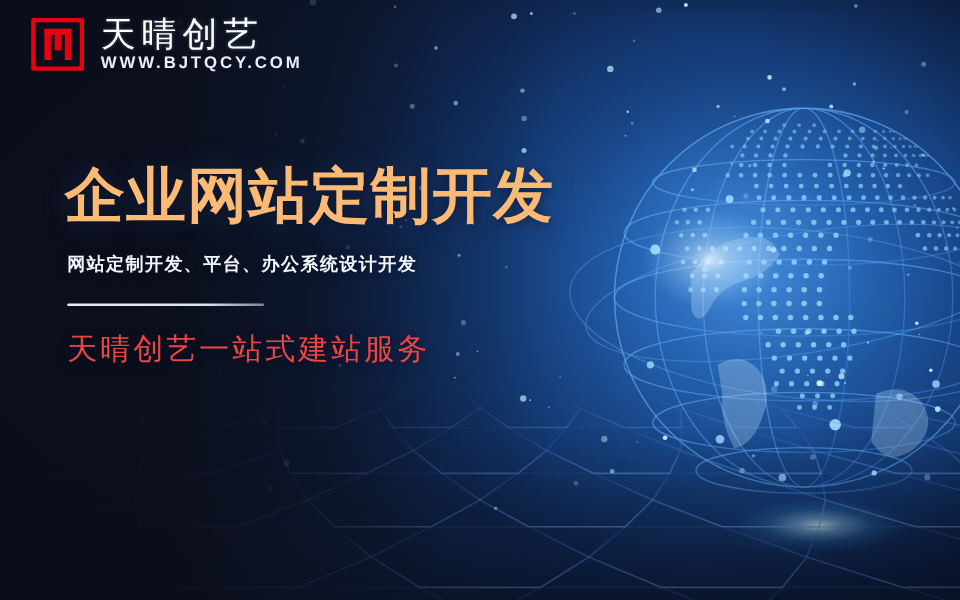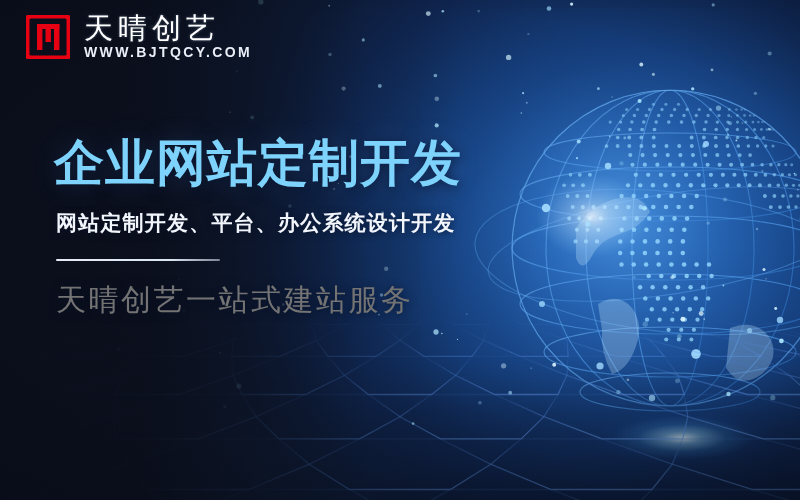--- a/index.html
+++ b/index.html
@@ -74,38 +74,38 @@
   .logo-url{
     font-size:14px;line-height:1;color:#e9eef7;letter-spacing:2.4px;
     font-weight:700;white-space:nowrap;
     font-family:"Liberation Sans",sans-serif;
   }
   
   .copy{position:absolute;left:54px;top:136px;width:520px;}
   .headline{
     font-family:"DejaVu Serif","Liberation Serif",serif;
     font-size:50px;line-height:1.08;font-weight:700;
-    color:#7dd3fc;letter-spacing:1px;margin:0;white-space:nowrap;
+    color:#fdba74;letter-spacing:1px;margin:0;white-space:nowrap;
     text-shadow:0 2px 12px rgba(6,16,40,0.85),0 0 26px rgba(120,170,255,0.22);
   }
   .subline{
     font-family:"DejaVu Sans","Liberation Sans",sans-serif;
-    font-size:21px;line-height:1.1;font-weight:700;
+    font-size:15px;line-height:1.1;font-weight:700;
     color:#f2f6fc;letter-spacing:1.2px;margin:22px 0 0 2px;white-space:nowrap;
     text-shadow:0 1px 7px rgba(6,16,40,0.8);
   }
   .rule{
     width:164px;height:2px;margin:24px 0 0 2px;
     background:linear-gradient(90deg,#e6ecf6 0%,#dbe4f2 70%,rgba(219,228,242,0.55) 100%);
     border-radius:1px;
   }
   .tagline{
     font-family:"DejaVu Sans","Liberation Sans",sans-serif;
-    font-size:30px;line-height:1.1;font-weight:400;
-    color:#737373;letter-spacing:2.5px;margin:22px 0 0 2px;white-space:nowrap;
+    font-size:25px;line-height:1.1;font-weight:400;
+    color:#ef4444;letter-spacing:2.5px;margin:22px 0 0 2px;white-space:nowrap;
     text-shadow:0 1px 8px rgba(6,16,40,0.8);
   }
 </style>
 </head>
 <body>
 
 <div id="banner">
 
   <div class="bg-base"></div>
 

